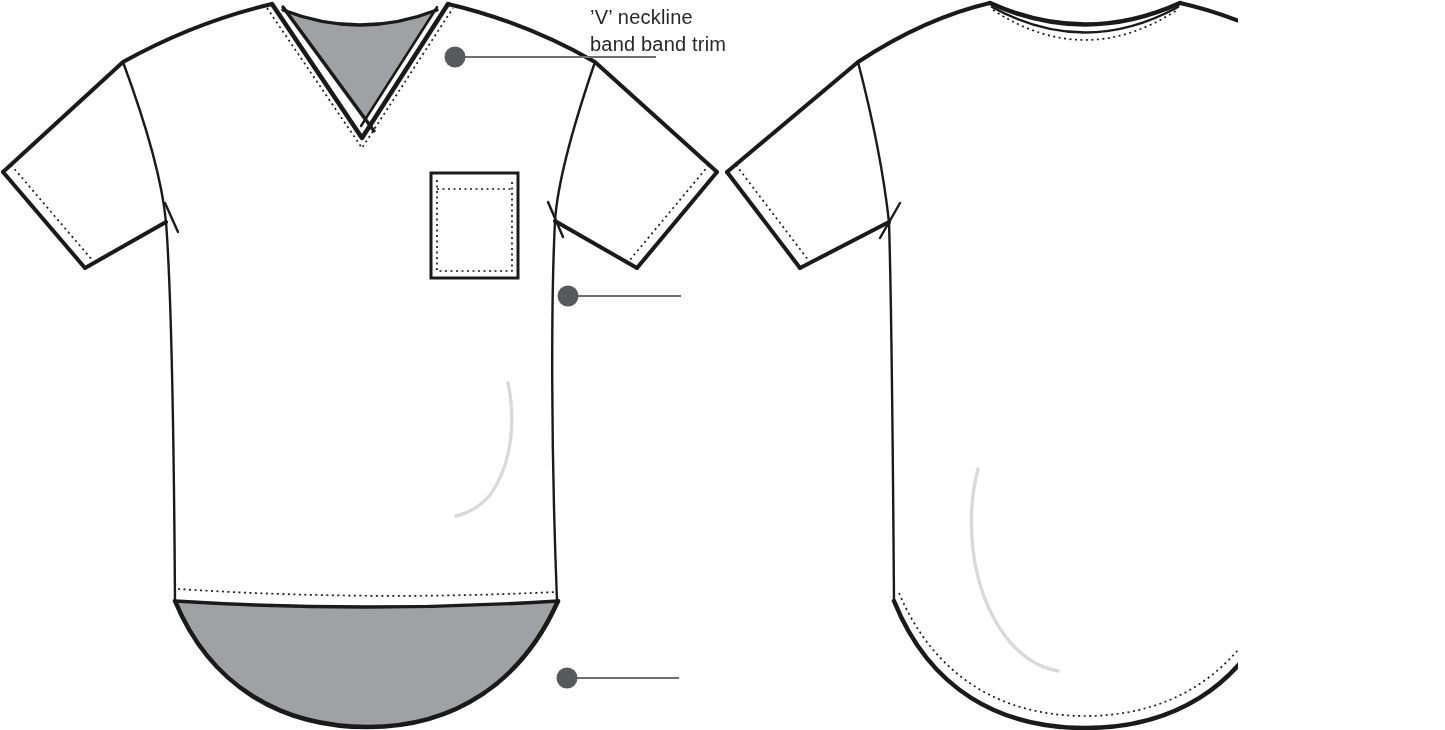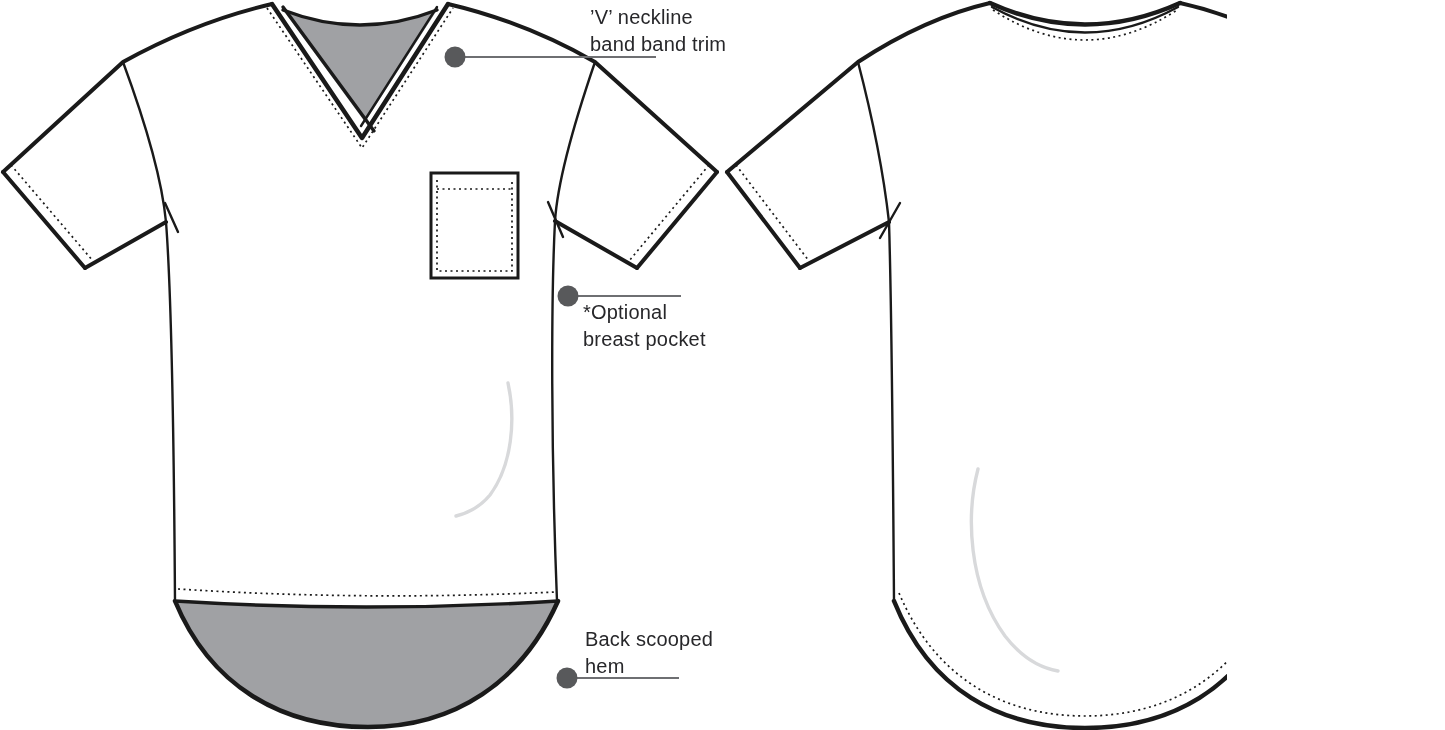--- a/index.html
+++ b/index.html
@@ -2,20 +2,21 @@
 <html style="--line: #1a1a1a; --shade: #a0a1a4; --drape: #d8d9db; --leader: #6e6f72; --marker: #58595b; --text: #27272a;"><head>
 <meta charset="utf-8">
 <style>
   html,body{margin:0;padding:0;background:#fff;}
   .canvas{
     position:relative;
     width:1227px;height:730px;
     background:#fff;
     font-family:"Liberation Sans", sans-serif;
     overflow:hidden;
+    padding-left:11px;
   }
   svg{position:absolute;left:0;top:0;}
   
   .ol      {stroke:var(--line);stroke-width:4;fill:none;stroke-linecap:round;stroke-linejoin:round;}
   .olthick {stroke:var(--line);stroke-width:4.5;fill:none;stroke-linecap:round;stroke-linejoin:round;}
   .seam    {stroke:var(--line);stroke-width:2.4;fill:none;stroke-linecap:round;}
   .band    {stroke:var(--line);stroke-width:3.4;fill:none;stroke-linecap:round;}
   .band2   {stroke:var(--line);stroke-width:2.4;fill:none;stroke-linecap:round;}
   .dotted  {stroke:var(--line);stroke-width:1.7;fill:none;stroke-dasharray:2 3.5;}
   .whitefill{fill:#ffffff;stroke:none;}
@@ -124,23 +125,15 @@
       <line class="leader" x1="567" y1="678" x2="679" y2="678"></line>
       <circle class="marker" cx="567" cy="678" r="10.5"></circle>
     </g>
   </svg>
 
   <div class="ann" style="left:590px;top:4px">
     <div>’V’ neckline</div>
     <div>band band trim</div>
   </div>
 
-  <div class="ann" style="left:583px;top:299px">
-    <div>*Optional</div>
-    <div>breast pocket</div>
-  </div>
 
-  <div class="ann" style="left:585px;top:626px">
-    <div>Back scooped</div>
-    <div>hem</div>
-  </div>
 
 </div>
 
 </body></html>

